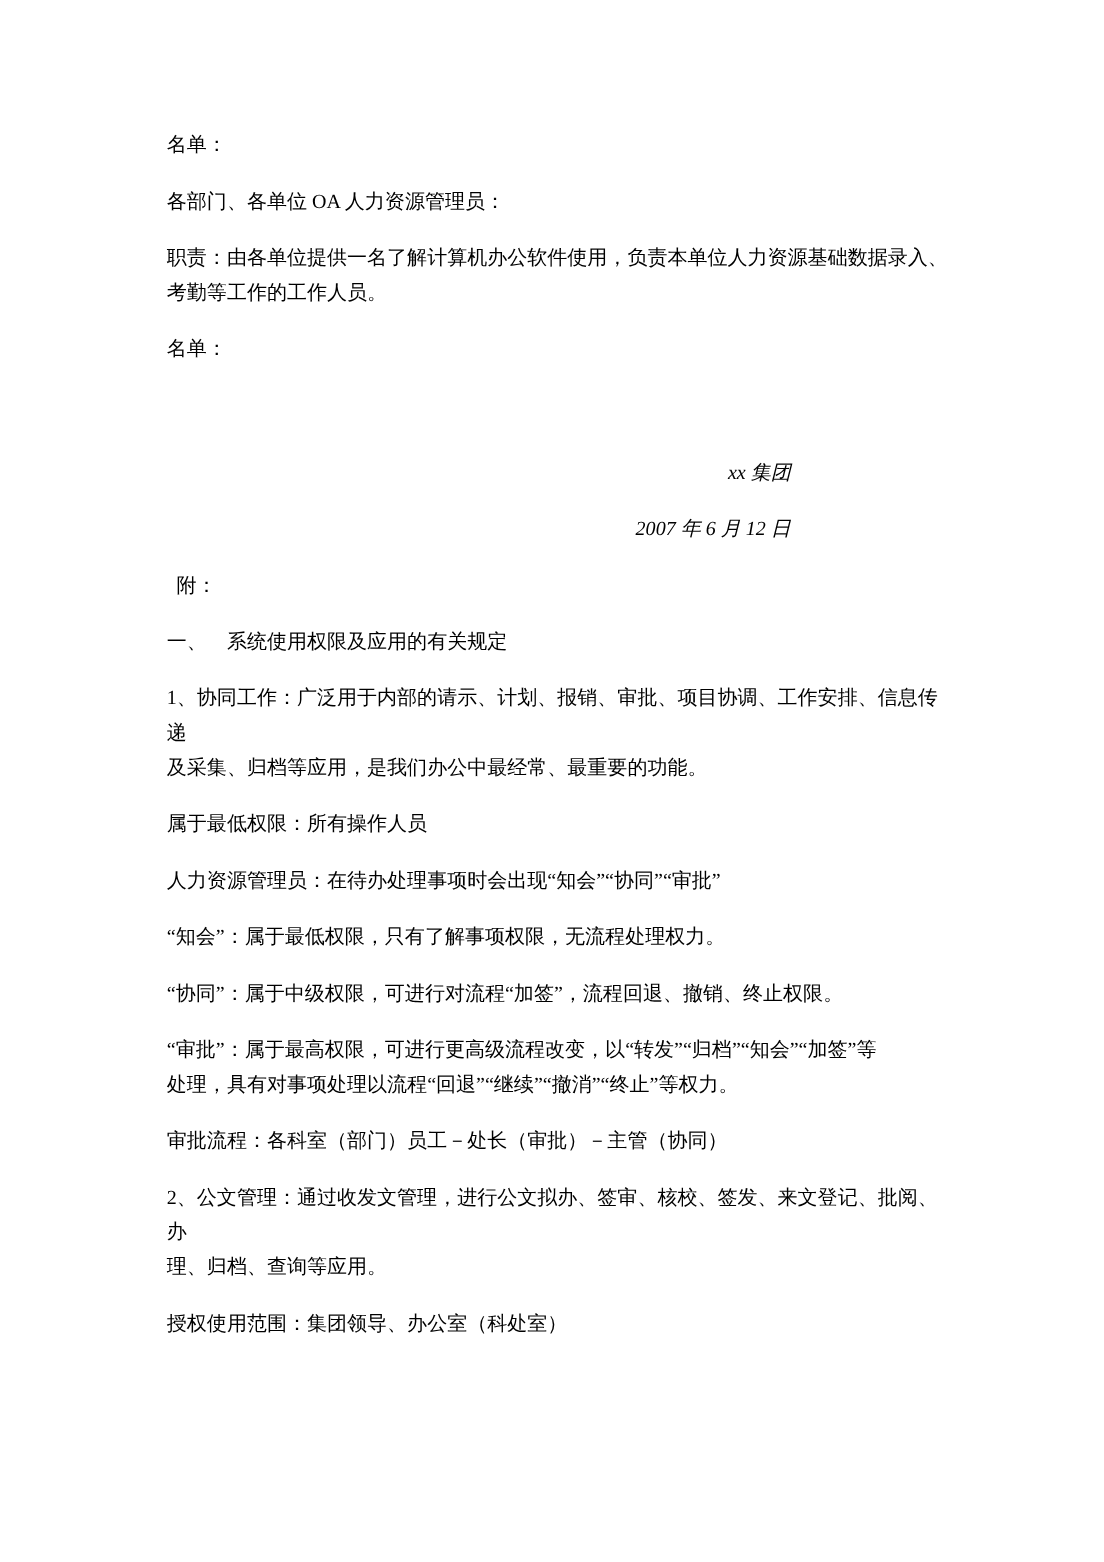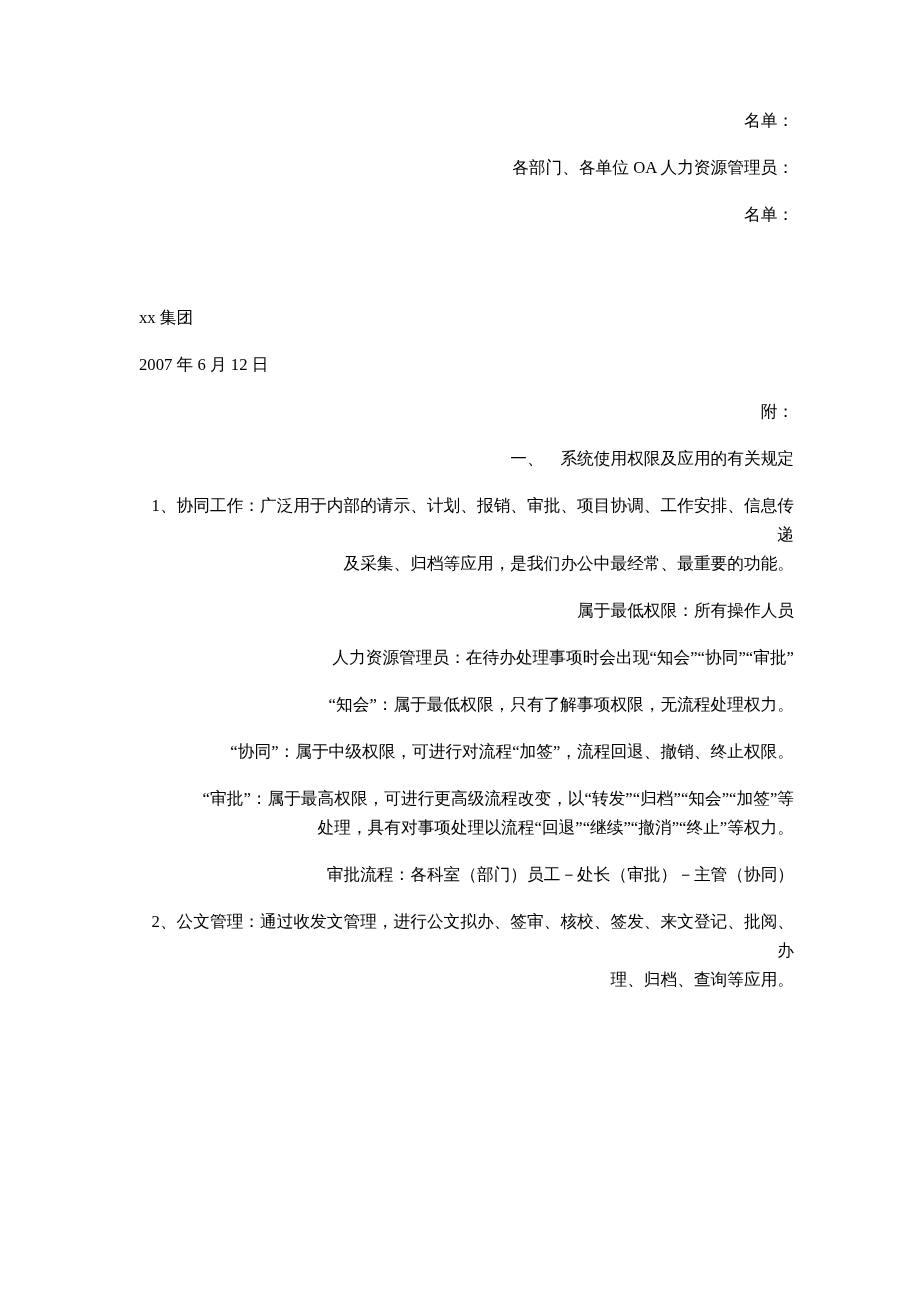--- a/index.html
+++ b/index.html
@@ -19,40 +19,43 @@
     width: 920px;
     height: 1302px;
     padding: 106px 126px 0 139px;
     background: #ffffff;
   }
   .para {
     margin: 0 0 18px 0;
     font-size: 16.7px;
     line-height: 29px;
     white-space: pre-line;      
-    text-align: right;
+    text-align: left;
     letter-spacing: 0;
   }
   .center {
     width: 520px;
-    text-align: left;
+    text-align: right;
+    font-style: italic;
   }
   .indent {
     text-indent: 8px;
   }
   .spacer {
     height: 56px;
   }
 </style>
 </head>
 <body>
 
 <div class="page">
   <p class="para">名单：</p>
   <p class="para">各部门、各单位 OA 人力资源管理员：</p>
+  <p class="para">职责：由各单位提供一名了解计算机办公软件使用，负责本单位人力资源基础数据录入、
+考勤等工作的工作人员。</p>
   <p class="para">名单：</p>
 
   <div class="spacer"></div>
 
   <p class="para center">xx 集团</p>
   <p class="para center">2007 年 6 月 12 日</p>
 
   <p class="para indent">附：</p>
   <p class="para">一、　系统使用权限及应用的有关规定</p>
 
@@ -60,13 +63,14 @@
 及采集、归档等应用，是我们办公中最经常、最重要的功能。</p>
   <p class="para">属于最低权限：所有操作人员</p>
   <p class="para">人力资源管理员：在待办处理事项时会出现“知会”“协同”“审批”</p>
   <p class="para">“知会”：属于最低权限，只有了解事项权限，无流程处理权力。</p>
   <p class="para">“协同”：属于中级权限，可进行对流程“加签”，流程回退、撤销、终止权限。</p>
   <p class="para">“审批”：属于最高权限，可进行更高级流程改变，以“转发”“归档”“知会”“加签”等
 处理，具有对事项处理以流程“回退”“继续”“撤消”“终止”等权力。</p>
   <p class="para">审批流程：各科室（部门）员工－处长（审批）－主管（协同）</p>
   <p class="para">2、公文管理：通过收发文管理，进行公文拟办、签审、核校、签发、来文登记、批阅、办
 理、归档、查询等应用。</p>
+  <p class="para">授权使用范围：集团领导、办公室（科处室）</p>
 </div>
 
 </body></html>

